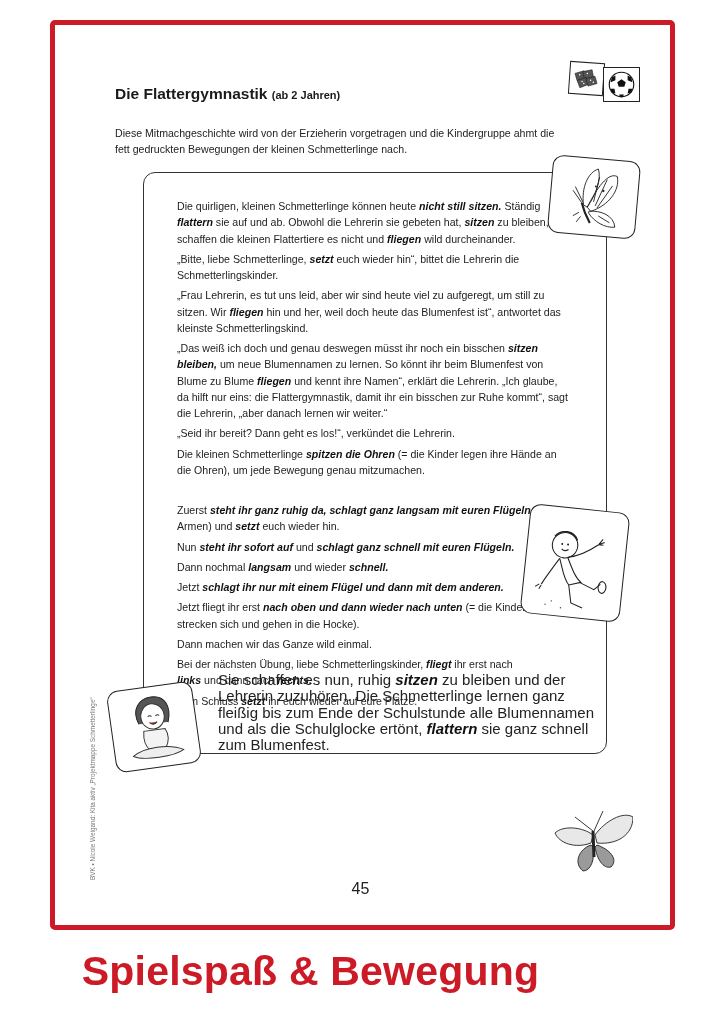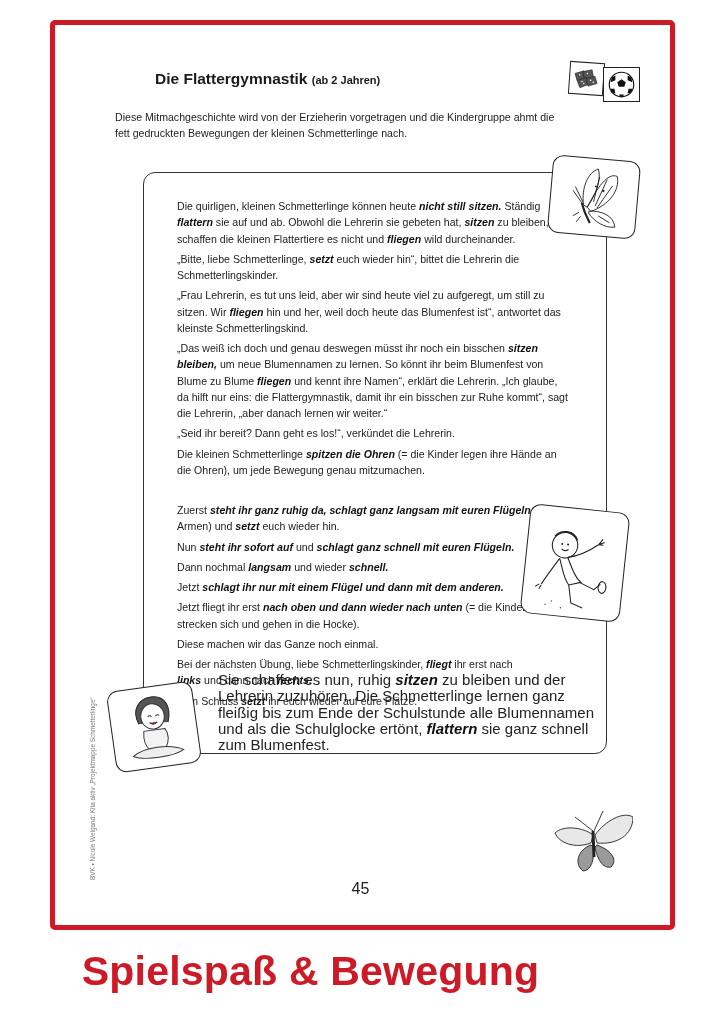--- a/index.html
+++ b/index.html
@@ -5,27 +5,27 @@
   * { box-sizing: border-box; margin: 0; padding: 0; }
   html, body { width: 721px; height: 1020px; background: #ffffff; overflow: hidden; }
   body { position: relative; font-family: "Liberation Sans", "DejaVu Sans", sans-serif; color: #1a1a1a; }
 
   .frame {
     position: absolute; left: 50px; top: 20px; width: 625px; height: 910px;
     border: 5px solid #cc1a26; border-radius: 5px; background: #fff;
   }
 
   .title {
-    position: absolute; left: 115px; top: 70px;
-    font-size: 15.5px; font-weight: bold; color: #1a1a1a; margin-left: 40px;
+    position: absolute; left: 115px; top: 85px;
+    font-size: 15.5px; font-weight: bold; color: #1a1a1a;
   }
   .title .sub { font-size: 11px; font-weight: bold; }
 
   .intro {
-    position: absolute; left: 115px; top: 109px; width: 440px;
+    position: absolute; left: 115px; top: 125px; width: 440px;
     font-size: 10.6px; line-height: 16px; color: #222;
   }
 
   .icon-card {
     position: absolute; background: #fff; border: 1.3px solid #222;
   }
   .icon-card svg { width: 100%; height: 100%; display: block; }
 
   .mainbox {
     position: absolute; left: 143px; top: 172px; width: 464px; height: 582px;
@@ -118,21 +118,21 @@
   <p>„Frau Lehrerin, es tut uns leid, aber wir sind heute viel zu aufgeregt, um still zu sitzen. Wir <b>fliegen</b> hin und her, weil doch heute das Blumenfest ist“, antwortet das kleinste Schmetterlingskind.</p>
   <p>„Das weiß ich doch und genau deswegen müsst ihr noch ein bisschen <b>sitzen bleiben,</b> um neue Blumennamen zu lernen. So könnt ihr beim Blumenfest von Blume zu Blume <b>fliegen</b> und kennt ihre Namen“, erklärt die Lehrerin. „Ich glaube, da hilft nur eins: die Flattergymnastik, damit ihr ein bisschen zur Ruhe kommt“, sagt die Lehrerin, „aber danach lernen wir weiter.“</p>
   <p>„Seid ihr bereit? Dann geht es los!“, verkündet die Lehrerin.</p>
   <p>Die kleinen Schmetterlinge <b>spitzen die Ohren</b> (= die Kinder legen ihre Hände an die Ohren), um jede Bewegung genau mitzumachen.</p>
   <div class="gap"></div>
   <p>Zuerst <b>steht ihr ganz ruhig da, schlagt ganz langsam mit euren Flügeln</b> (= Armen) und <b>setzt</b> euch wieder hin.</p>
   <p>Nun <b>steht ihr sofort auf</b> und <b>schlagt ganz schnell mit euren Flügeln.</b></p>
   <p>Dann nochmal <b>langsam</b> und wieder <b>schnell.</b></p>
   <p>Jetzt <b>schlagt ihr nur mit einem Flügel und dann mit dem anderen.</b></p>
   <p style="width:352px">Jetzt fliegt ihr erst <b>nach oben und dann wieder nach unten</b> (= die Kinder strecken sich und gehen in die Hocke).</p>
-  <p>Diese machen wir das Ganze noch einmal.</p>
+  <p>Dann machen wir das Ganze wild einmal.</p>
   <p style="width:352px">Bei der nächsten Übung, liebe Schmetterlingskinder, <b>fliegt</b> ihr erst nach <b>links</b> und dann nach <b>rechts.</b></p>
   <p>Zum Schluss <b>setzt</b> ihr euch wieder auf eure Plätze.</p>
 </div>
 
 <div class="outro">Sie schaffen es nun, ruhig <b>sitzen</b> zu bleiben und der Lehrerin zuzuhören. Die Schmetterlinge lernen ganz fleißig bis zum Ende der Schulstunde alle Blumennamen und als die Schulglocke ertönt, <b>flattern</b> sie ganz schnell zum Blumenfest.</div>
 
 <div class="photo-card" style="left:550px; top:158px; width:88px; height:78px; transform:rotate(5deg);">
   <svg viewBox="0 0 88 78">
     <g fill="none" stroke="#222" stroke-width="0.9">
       <path d="M34 48 C 30 30, 36 14, 46 10 C 50 20, 46 36, 38 50 Z"></path>

